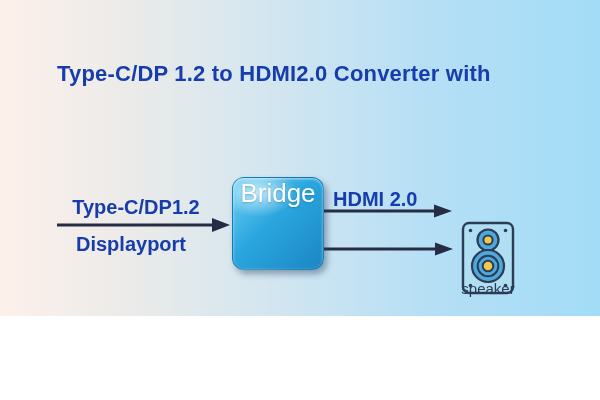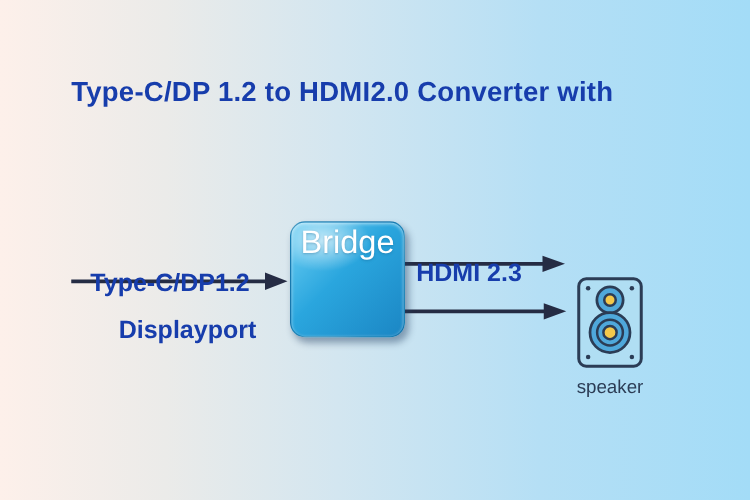--- a/index.html
+++ b/index.html
@@ -2,21 +2,21 @@
 <html><head>
 <meta charset="utf-8">
 <style>
   * { margin: 0; padding: 0; box-sizing: border-box; }
   html, body { width: 600px; height: 400px; }
   body { font-family: "Liberation Sans", sans-serif; }
 
   .canvas {
     position: relative;
     width: 600px;
-    height: 400px;
+    height: 316px;
     overflow: hidden;
     background: linear-gradient(90deg,
       #fdf0ea 0%, #ebebe9 22%, #d3e6f0 45%, #b5dff5 72%, #a3dcf7 100%);
   }
 
   .title {
     position: absolute;
     left: 57px;
     top: 60px;
     width: 440px;
@@ -26,24 +26,23 @@
     font-weight: bold;
     letter-spacing: 0.2px;
   }
 
   .io-label {
     position: absolute;
     color: #173dac;
     font-weight: bold;
     font-size: 20px;
     white-space: nowrap;
-    margin-top: 20px;
   }
   .input-top    { left: 57px;  top: 196px; width: 158px; text-align: center; }
-  .input-bottom { left: 57px;  top: 233px; width: 148px; text-align: right; }
+  .input-bottom { left: 57px;  top: 233px; width: 148px; text-align: center; }
   .output-hdmi  { left: 333px; top: 188px; }
   .output-i2s   { left: 331px; top: 226px; }
 
   .bridge-box {
     position: absolute;
     left: 232px;
     top: 177px;
     width: 92px;
     height: 93px;
     border-radius: 12px;
@@ -65,21 +64,21 @@
     position: absolute;
     left: 0;
     top: 0;
     width: 600px;
     height: 400px;
   }
 
   .speaker-label {
     position: absolute;
     left: 448px;
-    top: 301px;
+    top: 280px;
     width: 80px;
     text-align: center;
     color: #2b3c55;
     font-size: 15px;
     font-weight: 400;
   }
 </style>
 </head>
 <body>
 
@@ -127,17 +126,17 @@
     </g>
   </svg>
 
   <div class="io-label input-top">Type-C/DP1.2</div>
   <div class="io-label input-bottom">Displayport</div>
 
   <div class="bridge-box">
     <span>Bridge</span>
   </div>
 
-  <div class="io-label output-hdmi">HDMI 2.3</div>
+  <div class="io-label output-hdmi">HDMI 2.0</div>
 
   <div class="speaker-label">speaker</div>
 
 </div>
 
 </body></html>

